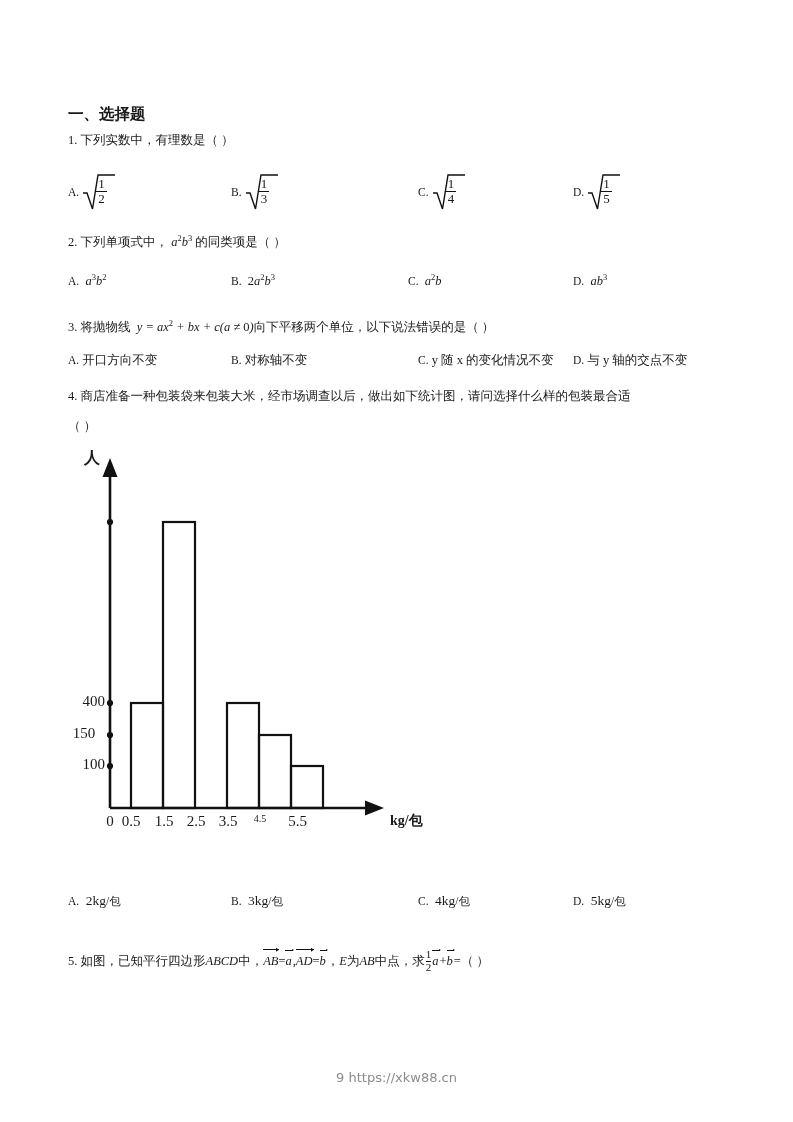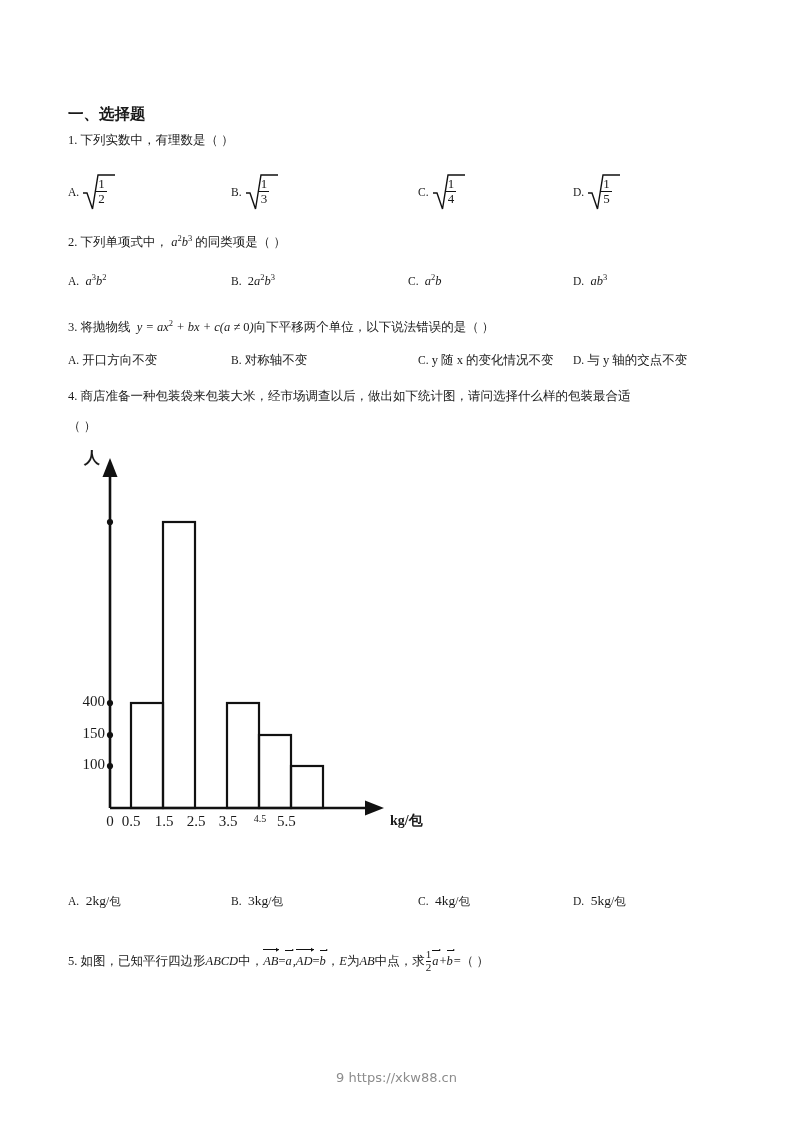--- a/index.html
+++ b/index.html
@@ -314,30 +314,30 @@
       <rect x="63" y="253" width="32" height="105" fill="none" stroke="#111" stroke-width="2.2"></rect>
       <rect x="95" y="72" width="32" height="286" fill="none" stroke="#111" stroke-width="2.2"></rect>
       <rect x="159" y="253" width="32" height="105" fill="none" stroke="#111" stroke-width="2.2"></rect>
       <rect x="191" y="285" width="32" height="73" fill="none" stroke="#111" stroke-width="2.2"></rect>
       <rect x="223" y="316" width="32" height="42" fill="none" stroke="#111" stroke-width="2.2"></rect>
     </svg>
 
     <div style="position:absolute; left:16px; top:-2px; font-size:16px; font-weight:bold;">人</div>
 
     <div style="position:absolute; left:-5px; top:243px; width:42px; text-align:right; font-size:15px;">400</div>
-    <div style="position:absolute; left:-5px; top:275px; width:42px; text-align:right; font-size:15px;">150</div>
+    <div style="position:absolute; left:-5px; top:275px; width:42px; text-align:center; font-size:15px;">150</div>
     <div style="position:absolute; left:-5px; top:306px; width:42px; text-align:right; font-size:15px;">100</div>
 
     <div style="position:absolute; left:34px; top:363px; width:16px; text-align:center; font-size:15px;">0</div>
     <div style="position:absolute; left:48px; top:363px; width:30px; text-align:center; font-size:15px;">0.5</div>
     <div style="position:absolute; left:81px; top:363px; width:30px; text-align:center; font-size:15px;">1.5</div>
     <div style="position:absolute; left:113px; top:363px; width:30px; text-align:center; font-size:15px;">2.5</div>
     <div style="position:absolute; left:145px; top:363px; width:30px; text-align:center; font-size:15px;">3.5</div>
     <div style="position:absolute; left:177px; top:363px; width:30px; text-align:center; font-size:10px;">4.5</div>
-    <div style="position:absolute; left:209px; top:363px; width:30px; text-align:left; font-size:15px;">5.5</div>
+    <div style="position:absolute; left:209px; top:363px; width:30px; text-align:right; font-size:15px;">5.5</div>
 
     <div style="position:absolute; left:322px; top:362px; font-size:14px; font-weight:bold; white-space:nowrap;">kg/包</div>
   </div>
 
   <div class="opt-row" style="top:893px;">
     <span class="opt" style="left:0px;">
       <span class="lbl">A.</span>
       <span style="font-size:13.5px;">&nbsp;<span>2kg</span><span style="font-size:11.5px;">/包</span></span>
     </span>
     <span class="opt" style="left:163px;">

